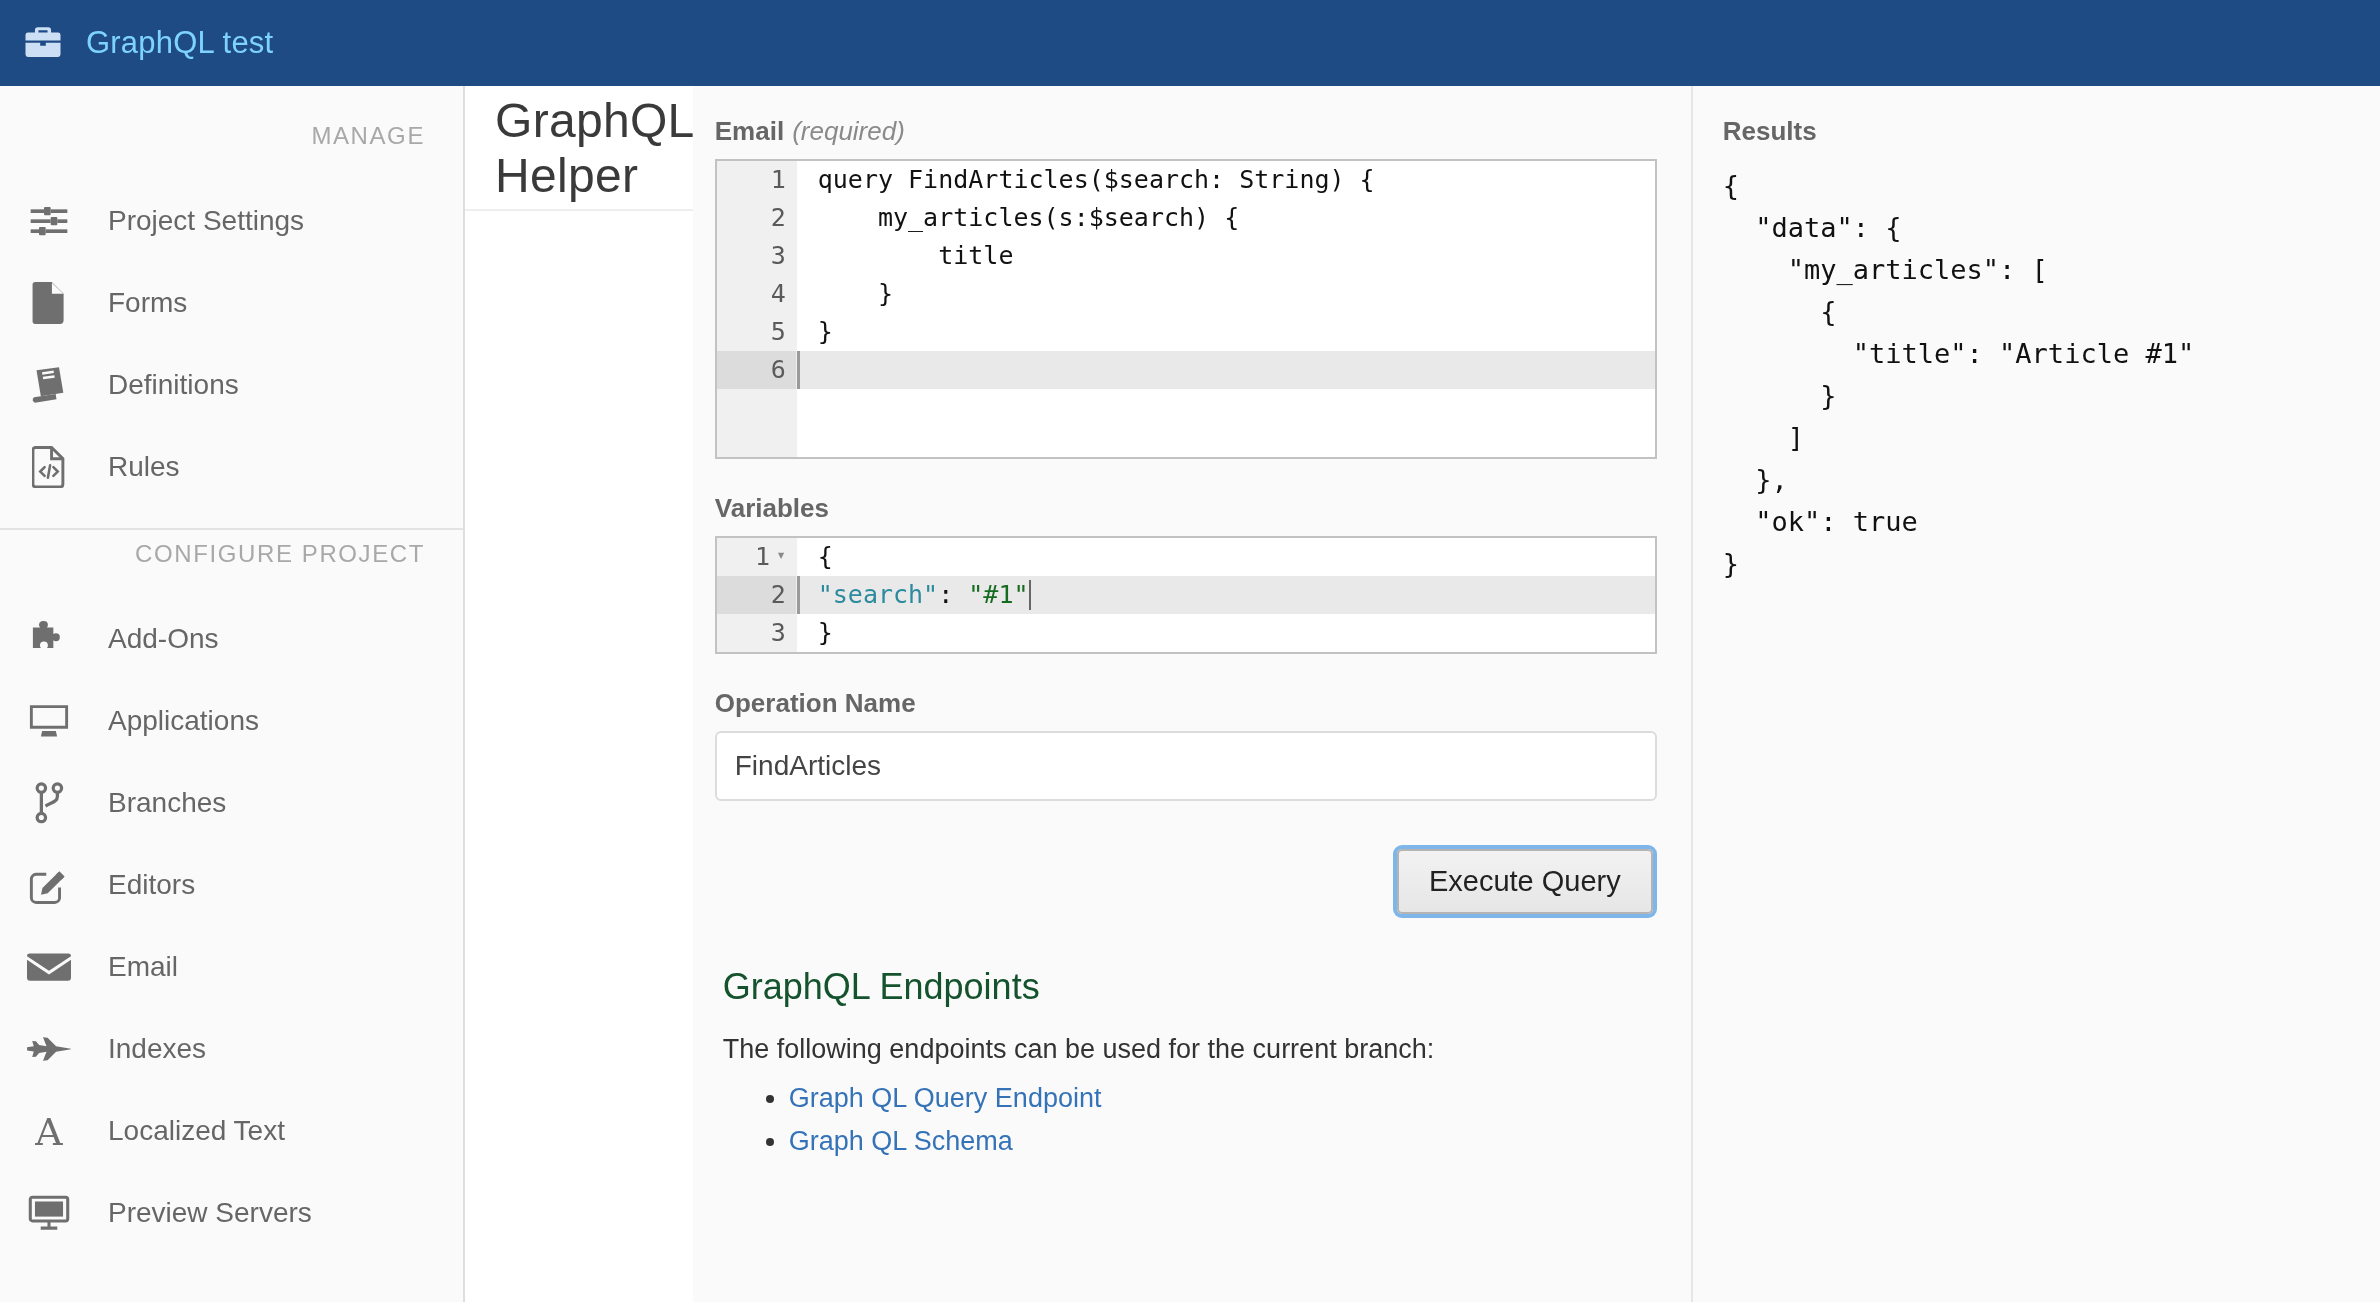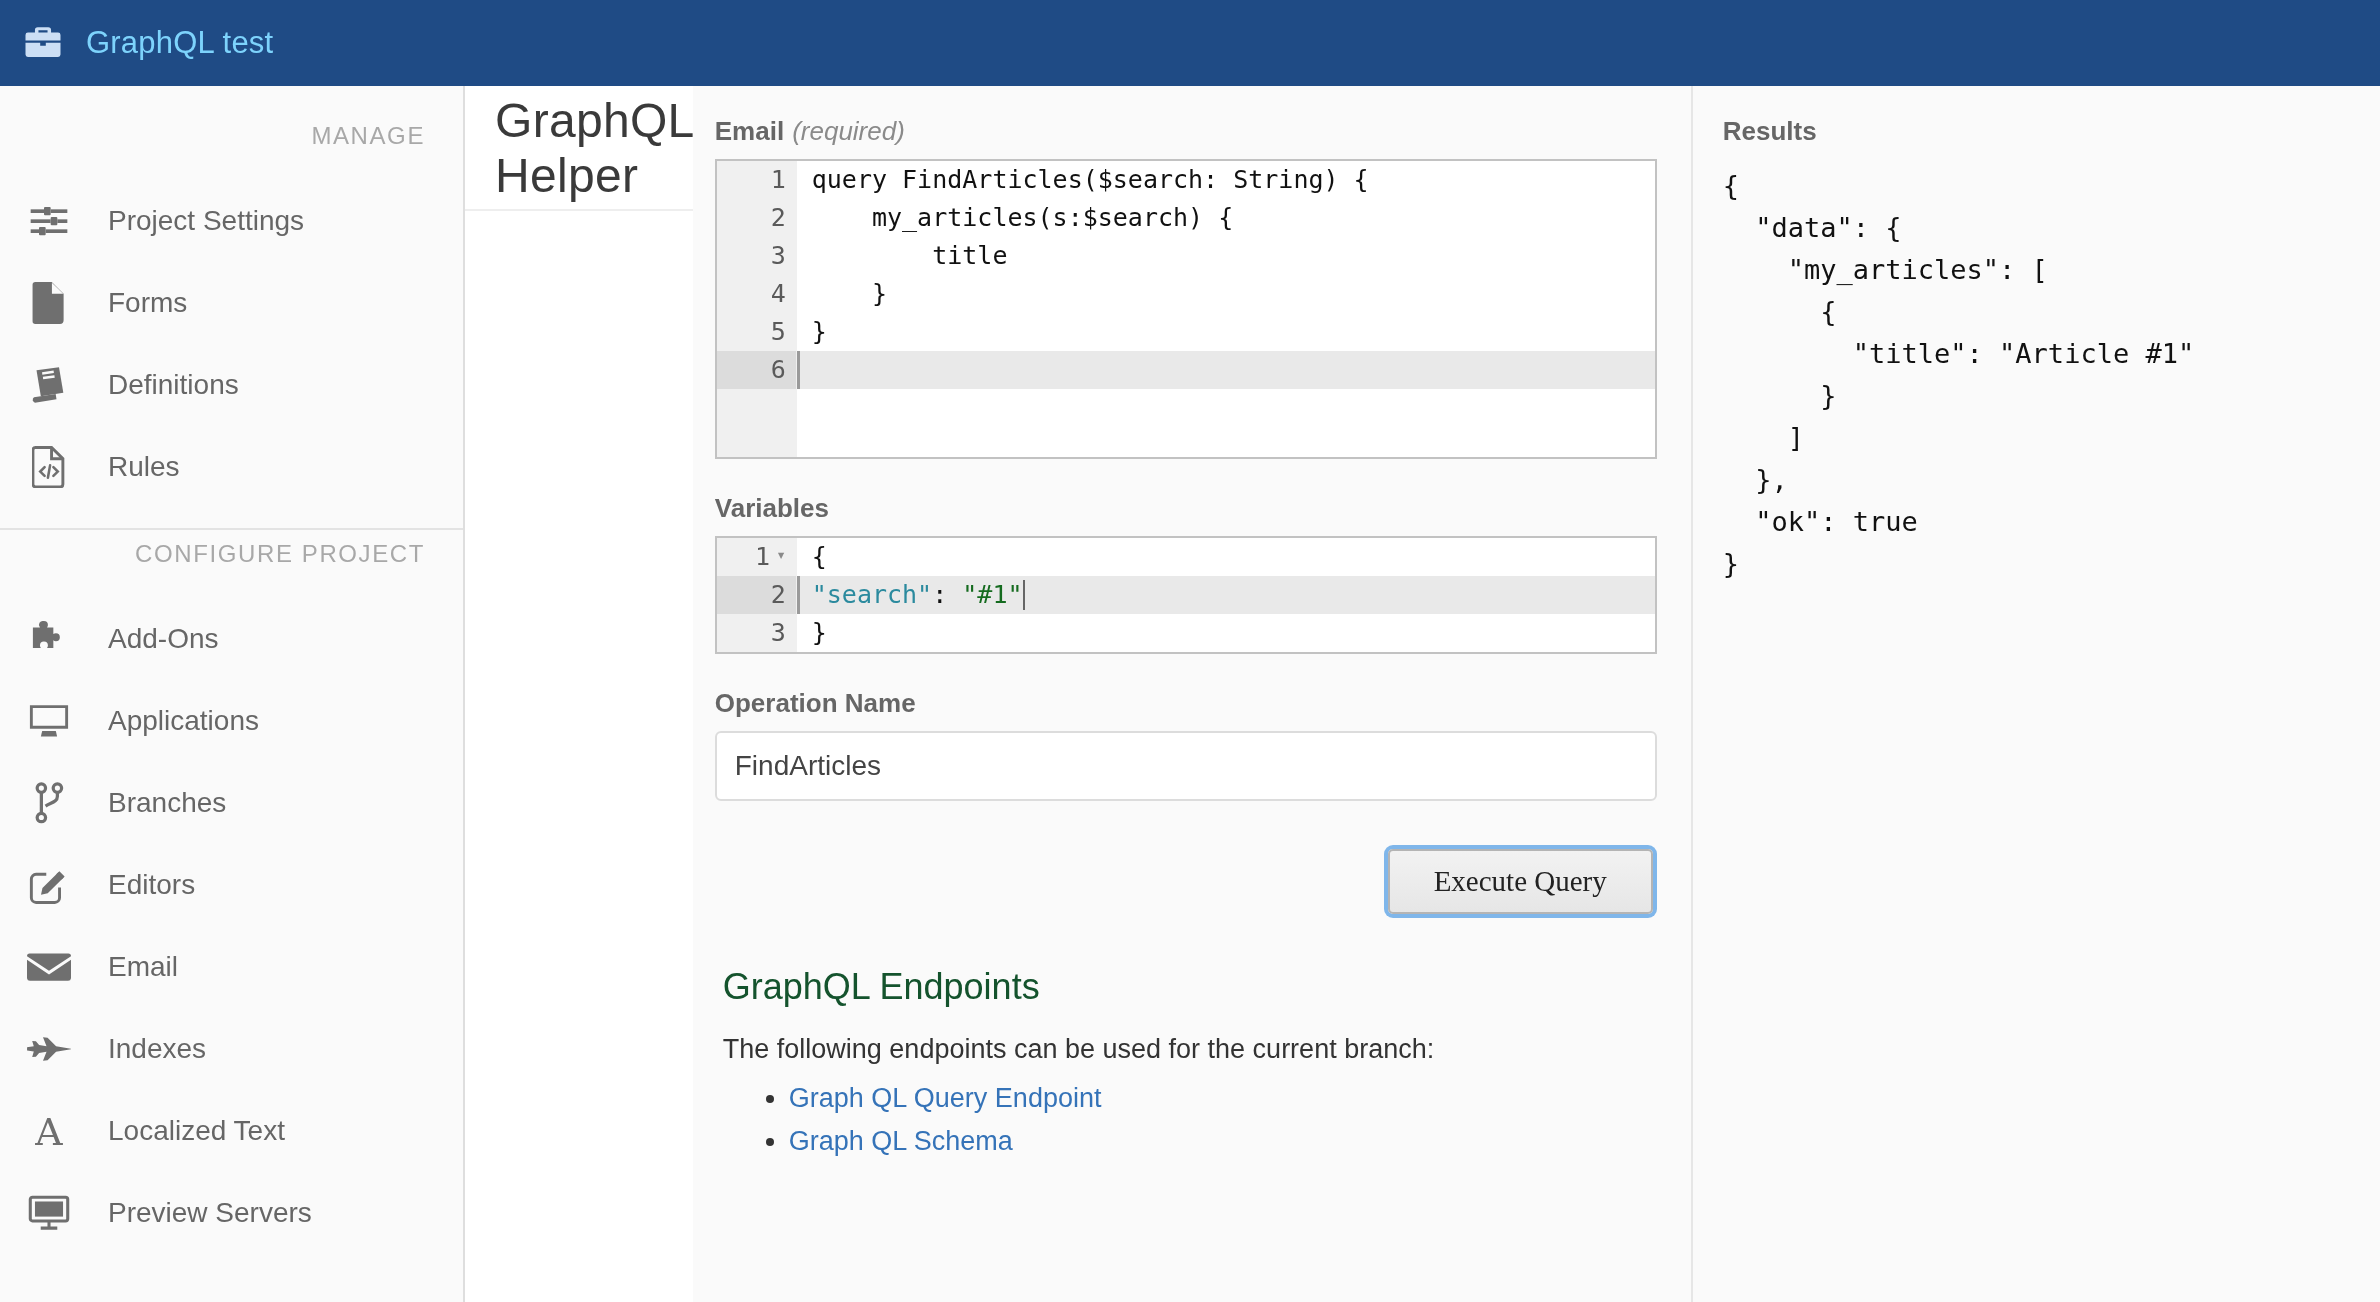--- a/index.html
+++ b/index.html
@@ -174,21 +174,21 @@
   .ed-row.active .ed-gutter { background: #dcdcdc; }
   .ed-gutter .fold {
     display: inline-block;
     margin-left: 6px;
     color: #8a8a8a;
     font-size: 16px;
     transform: translateY(-2px);
   }
   .ed-code {
     flex: 1 1 auto;
-    padding-left: 12px;
+    padding-left: 18px;
     white-space: pre;
     color: #111111;
     display: flex;
     align-items: center;
     border-left: 3px solid transparent;
   }
   .ed-row.active .ed-code { border-left: 3px solid #9a9a9a; }
   .ed-filler {
     background: #ffffff;
     display: flex;
@@ -220,27 +220,27 @@
   }
 
   
   #exec-row {
     display: flex;
     justify-content: flex-end;
     margin-top: 48px;
     padding-right: 4px;
   }
   #exec-btn {
-    font-family: Liberation Serif, serif;
+    font-family: Liberation Sans, sans-serif;
     font-size: 29px;
     color: #222222;
     background: linear-gradient(#f2f2f2, #e6e6e6);
     border: 2px solid #b4b4b4;
     border-radius: 5px;
-    padding: 14px 44px;
+    padding: 14px 30px;
     box-shadow: 0 0 0 4px #7fb6ea;
     cursor: pointer;
   }
 
   
   #endpoints { margin-top: 52px; padding-left: 8px; }
   #endpoints h2 {
     margin: 0 0 26px 0;
     font-size: 36px;
     font-weight: 400;

